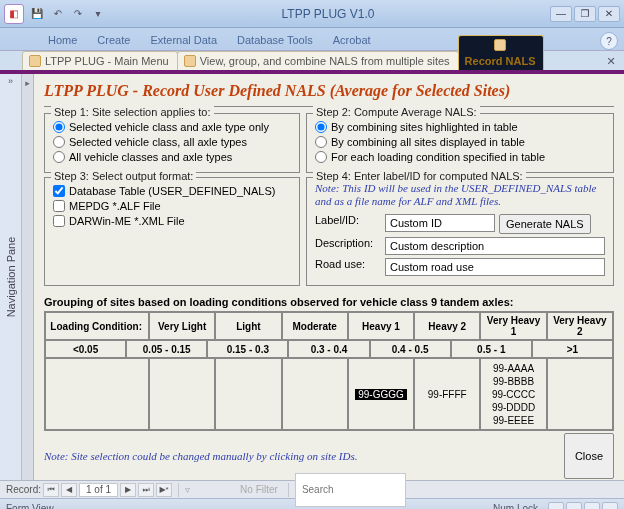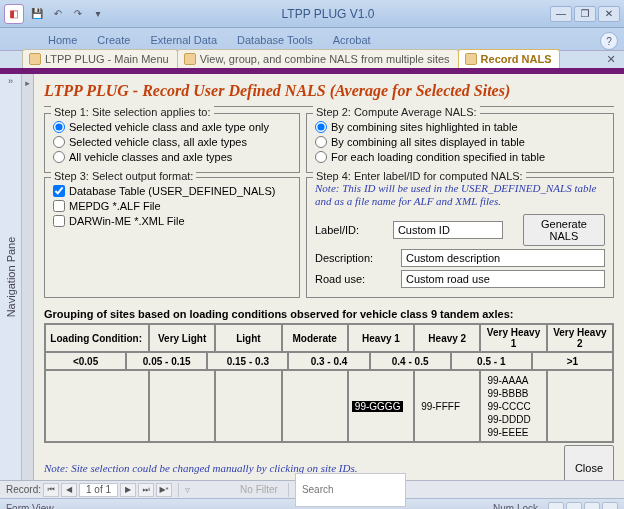--- a/index.html
+++ b/index.html
@@ -10,23 +10,23 @@
 .qat { display:flex; gap:4px; margin-left:6px; }
 .qat-btn { width:16px; height:16px; display:flex; align-items:center; justify-content:center; font-size:10px; color:#556; }
 .title-text { flex:1; text-align:center; font-size:12px; color:#3a5a8a; }
 .win-btns { display:flex; gap:2px; }
 .win-btn { width:22px; height:16px; background:#d8e4f4; border:1px solid #9bb4d6; border-radius:2px; display:flex; align-items:center; justify-content:center; font-size:10px; color:#445; }
 
 .ribbon-tabs { height:22px; padding-left:38px; display:flex; align-items:flex-end; background: linear-gradient(#c0d4ee, #b8ceea); gap:0; font-size:11px; color:#4a6a9a; }
 .ribbon-tab { padding:4px 10px; }
 .ribbon-help { margin-left:auto; width:18px; height:18px; border:1px solid #9bb4d6; border-radius:50%; display:flex; align-items:center; justify-content:center; font-size:10px; color:#557; margin-right:6px; background:#e8f0fc; }
 
-.doc-tabs { height:24px; background:#d0dff0; display:flex; align-items:flex-end; padding-left:22px; gap:0; border-top:1px solid #aac; border-bottom:6px solid #701a75; font-size:11px; }
+.doc-tabs { height:24px; background:#d0dff0; display:flex; align-items:flex-end; padding-left:22px; gap:0; border-top:1px solid #aac; border-bottom:4px solid #701a75; font-size:11px; }
 .doc-tab { padding:3px 8px 3px 6px; border:1px solid #c4c0a8; border-bottom:none; background:#f4f2e8; display:flex; align-items:center; gap:4px; margin-right:-1px; border-radius:3px 3px 0 0; color:#555; }
-.doc-tab.active { background:#ffffff; border-color:#d8b860; color:#a07010; font-weight:bold; }
+.doc-tab.active { background:#0f172a; border-color:#d8b860; color:#a07010; font-weight:bold;flex-direction:column; }
 .doc-tab-icon { width:12px; height:12px; background:#f0d098; border:1px solid #c8a050; border-radius:2px; }
 .doc-close { margin-left:auto; width:18px; height:18px; font-size:11px; color:#556; display:flex; align-items:center; justify-content:center; margin-right:4px; }
 
 .work-area { display:flex; height:406px; background:#f0efe7; }
 .nav-pane { width:22px; background:#dde6f2; border-right:1px solid #b0c0d8; position:relative; }
 .nav-collapse { width:18px; height:16px; margin:2px auto; font-size:9px; text-align:center; color:#556; }
 .nav-text { position:absolute; top:50%; left:50%; transform:translate(-50%,-50%) rotate(-90deg); white-space:nowrap; font-size:11px; color:#445; }
 
 .form-canvas { flex:1; background:#f0efe7; padding:6px 10px 4px 10px; overflow:hidden; }
 .form-title { font-family:"Times New Roman",serif; font-style:italic; font-weight:bold; font-size:16px; color:#c2410c; padding:2px 0 6px 0; border-bottom:1px solid #888; margin-bottom:6px; }
@@ -34,32 +34,32 @@
 .steps-row { display:flex; gap:6px; }
 .fieldset { border:1px solid #888; padding:4px 8px 6px 8px; font-size:11px; position:relative; margin-bottom:4px; }
 .fieldset-legend { position:absolute; top:-8px; left:6px; background:#f0efe7; padding:0 3px; font-size:11px; color:#222; }
 .opt { display:flex; align-items:center; gap:4px; margin:3px 0; }
 .opt input { width:12px; height:12px; }
 .step1 { width:256px; }
 .step2 { flex:1; }
 .step3 { width:256px; }
 .step4 { flex:1; }
 .note { font-family:"Times New Roman",serif; font-style:italic; color:#3040b0; font-size:11px; line-height:1.2; margin-bottom:6px; }
-.field-row { display:flex; align-items:center; gap:20px; margin:3px 0; }
+.field-row { display:flex; align-items:flex-start; gap:4px; margin:3px 0; }
 .field-label { width:66px; font-size:11px; }
 .field-input { flex:1; border:1px solid #888; padding:2px 4px; font-size:11px; background:#fff; }
 .gen-btn { border:1px solid #888; background:#eee; padding:3px 6px; font-size:11px; border-radius:2px; }
 
 .group-caption { font-size:11px; font-weight:bold; margin:6px 0 3px 0; }
 .grid { border:1px solid #888; font-size:10px; width:100%; }
 .grid-row { display:flex; }
 .grid-cell { border:1px solid #888; padding:2px 3px; text-align:center; flex:1; min-height:18px; display:flex; align-items:center; justify-content:center; }
 .grid-cell.hdr { font-weight:bold; background:#f0efe7; }
 .grid-cell.lbl { font-weight:bold; width:104px; flex:none; justify-content:flex-end; padding-right:6px; }
-.grid-cell.data { min-height:72px; align-items:flex-start; flex-direction:column; padding-top:2px; }
+.grid-cell.data { min-height:72px; align-items:center; flex-direction:column; padding-top:2px; }
 .site-id { padding:0 3px; margin:1px 0; font-size:10px; }
 .site-id.sel { background:#000; color:#fff; }
 
 .footer-note { font-family:"Times New Roman",serif; font-style:italic; color:#3040b0; font-size:11px; }
 .close-row { display:flex; align-items:center; margin-top:2px; }
 .close-btn { margin-left:auto; border:1px solid #888; background:#eee; padding:16px 10px; font-size:11px; border-radius:2px; }
 
 .record-nav { height:18px; border-top:1px solid #b0b8c8; background:#e4e8ee; display:flex; align-items:center; font-size:10px; color:#555; padding-left:6px; gap:2px; }
 .rn-btn { width:16px; height:14px; border:1px solid #c4c8d0; background:#eef0f4; display:flex; align-items:center; justify-content:center; font-size:8px; }
 .rn-text { padding:0 6px; background:#fff; border:1px solid #c4c8d0; height:14px; display:flex; align-items:center; }

